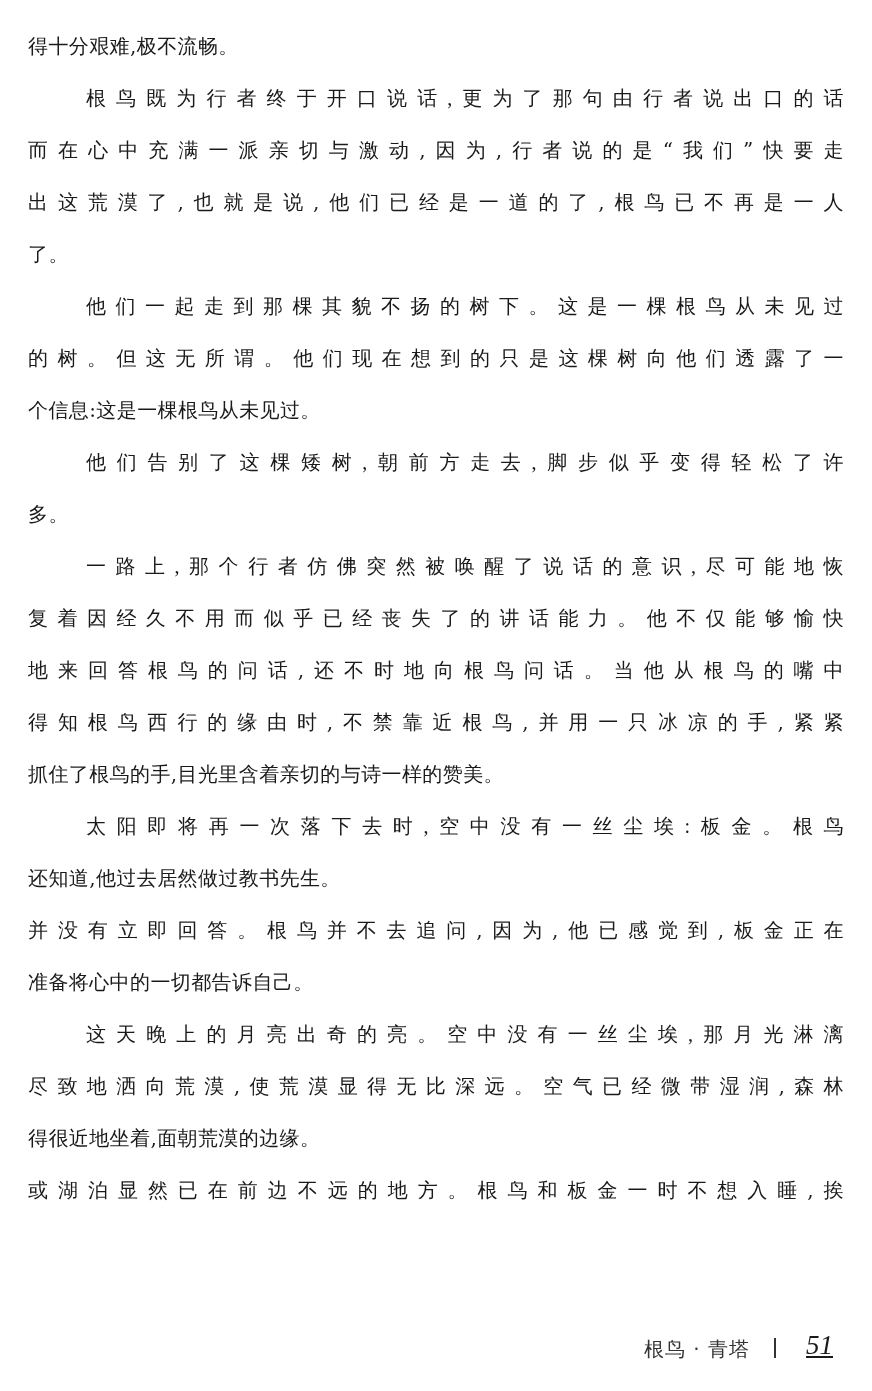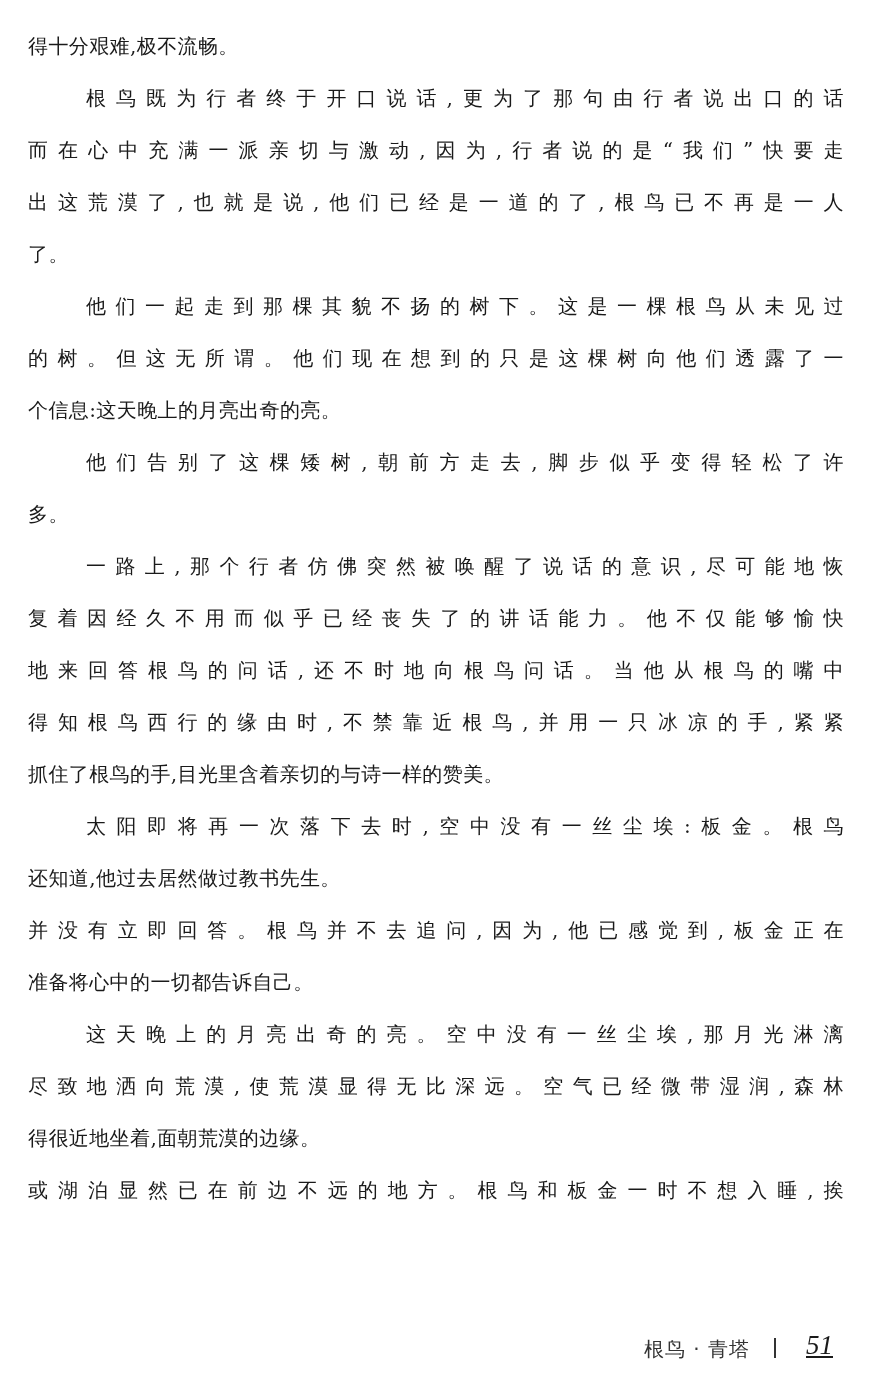--- a/index.html
+++ b/index.html
@@ -34,20 +34,21 @@
       white-space: nowrap;
       letter-spacing: 0.4px;
       text-align: justify;
       text-align-last: justify;
     }
     .line.last {
       text-align-last: left;
     }
     .line.indent {
       padding-left: 58px;
+      font-family: Liberation Serif, serif;
     }
     .footer {
       position: absolute;
       top: 1332px;
       left: 0;
       width: 852px;
       height: 40px;
     }
     .running-head {
       position: absolute;
@@ -82,21 +83,21 @@
 
 <div class="page">
   <div class="body-text" id="body-text">
       <div class="line last">得十分艰难,极不流畅。</div>
       <div class="line indent">根鸟既为行者终于开口说话,更为了那句由行者说出口的话</div>
       <div class="line">而在心中充满一派亲切与激动,因为,行者说的是“我们”快要走</div>
       <div class="line">出这荒漠了,也就是说,他们已经是一道的了,根鸟已不再是一人</div>
       <div class="line last">了。</div>
       <div class="line indent">他们一起走到那棵其貌不扬的树下。这是一棵根鸟从未见过</div>
       <div class="line">的树。但这无所谓。他们现在想到的只是这棵树向他们透露了一</div>
-      <div class="line last">个信息:这天晚上的月亮出奇的亮。</div>
+      <div class="line last">个信息:这是一棵根鸟从未见过。</div>
       <div class="line indent">他们告别了这棵矮树,朝前方走去,脚步似乎变得轻松了许</div>
       <div class="line last">多。</div>
       <div class="line indent">一路上,那个行者仿佛突然被唤醒了说话的意识,尽可能地恢</div>
       <div class="line">复着因经久不用而似乎已经丧失了的讲话能力。他不仅能够愉快</div>
       <div class="line">地来回答根鸟的问话,还不时地向根鸟问话。当他从根鸟的嘴中</div>
       <div class="line">得知根鸟西行的缘由时,不禁靠近根鸟,并用一只冰凉的手,紧紧</div>
       <div class="line last">抓住了根鸟的手,目光里含着亲切的与诗一样的赞美。</div>
       <div class="line indent">太阳即将再一次落下去时,空中没有一丝尘埃:板金。根鸟</div>
       <div class="line last">还知道,他过去居然做过教书先生。</div>
       <div class="line">并没有立即回答。根鸟并不去追问,因为,他已感觉到,板金正在</div>

